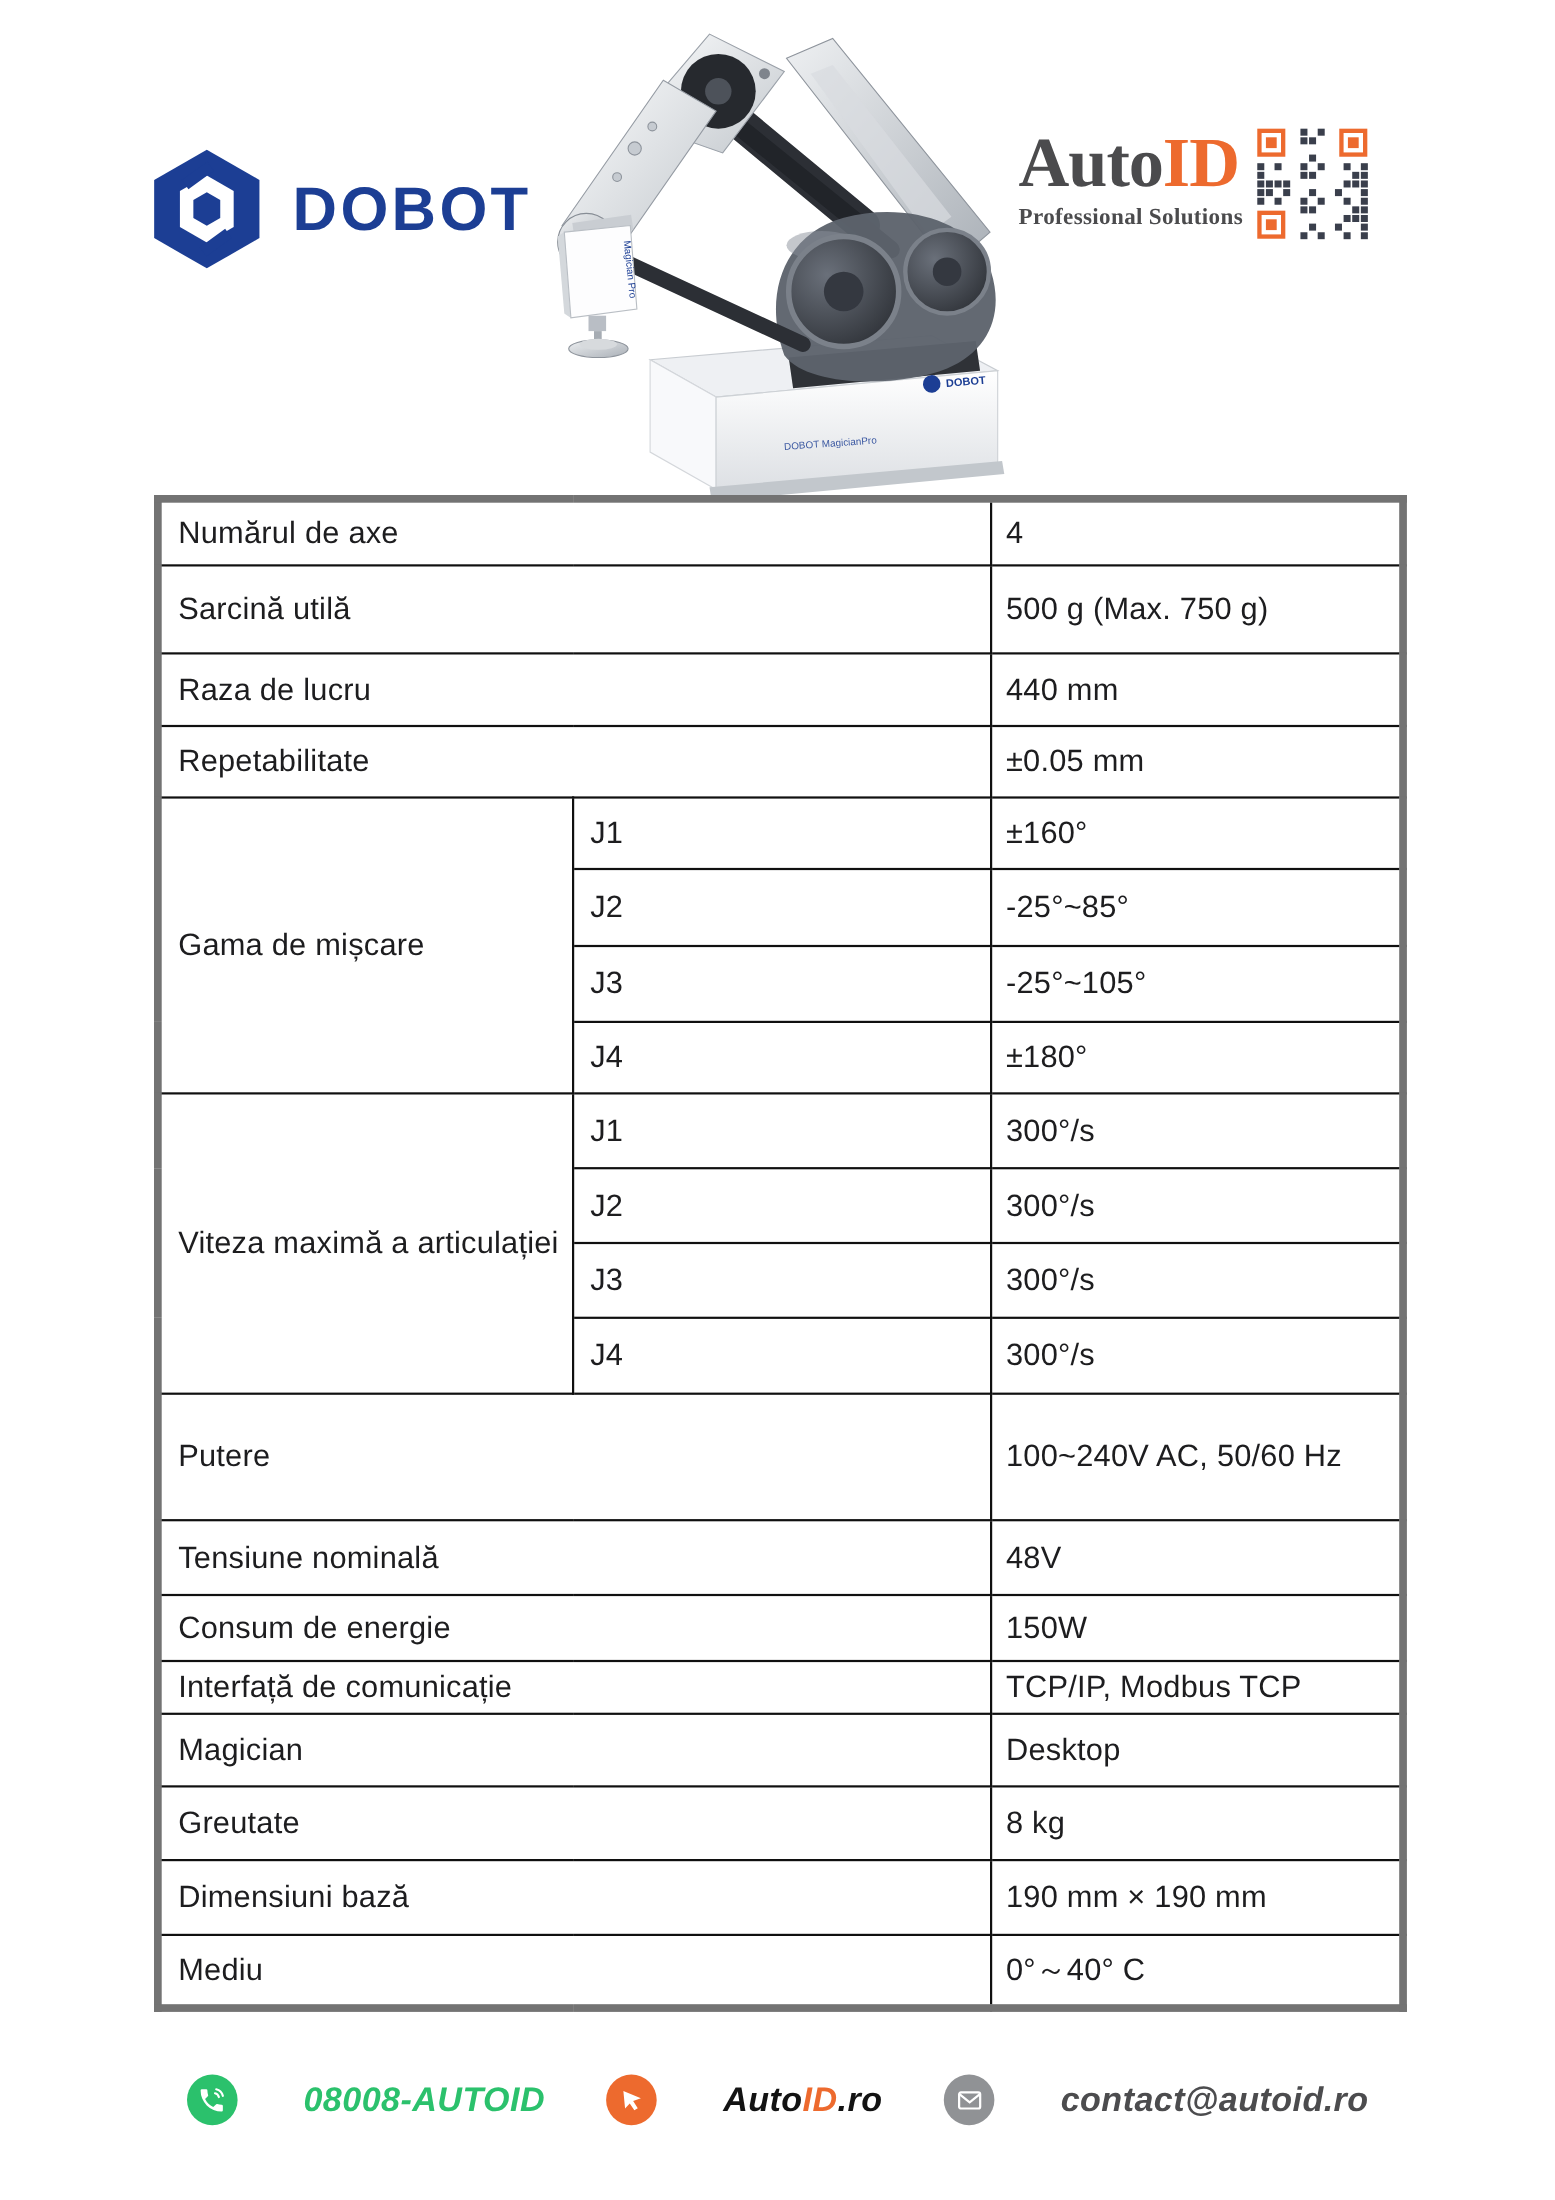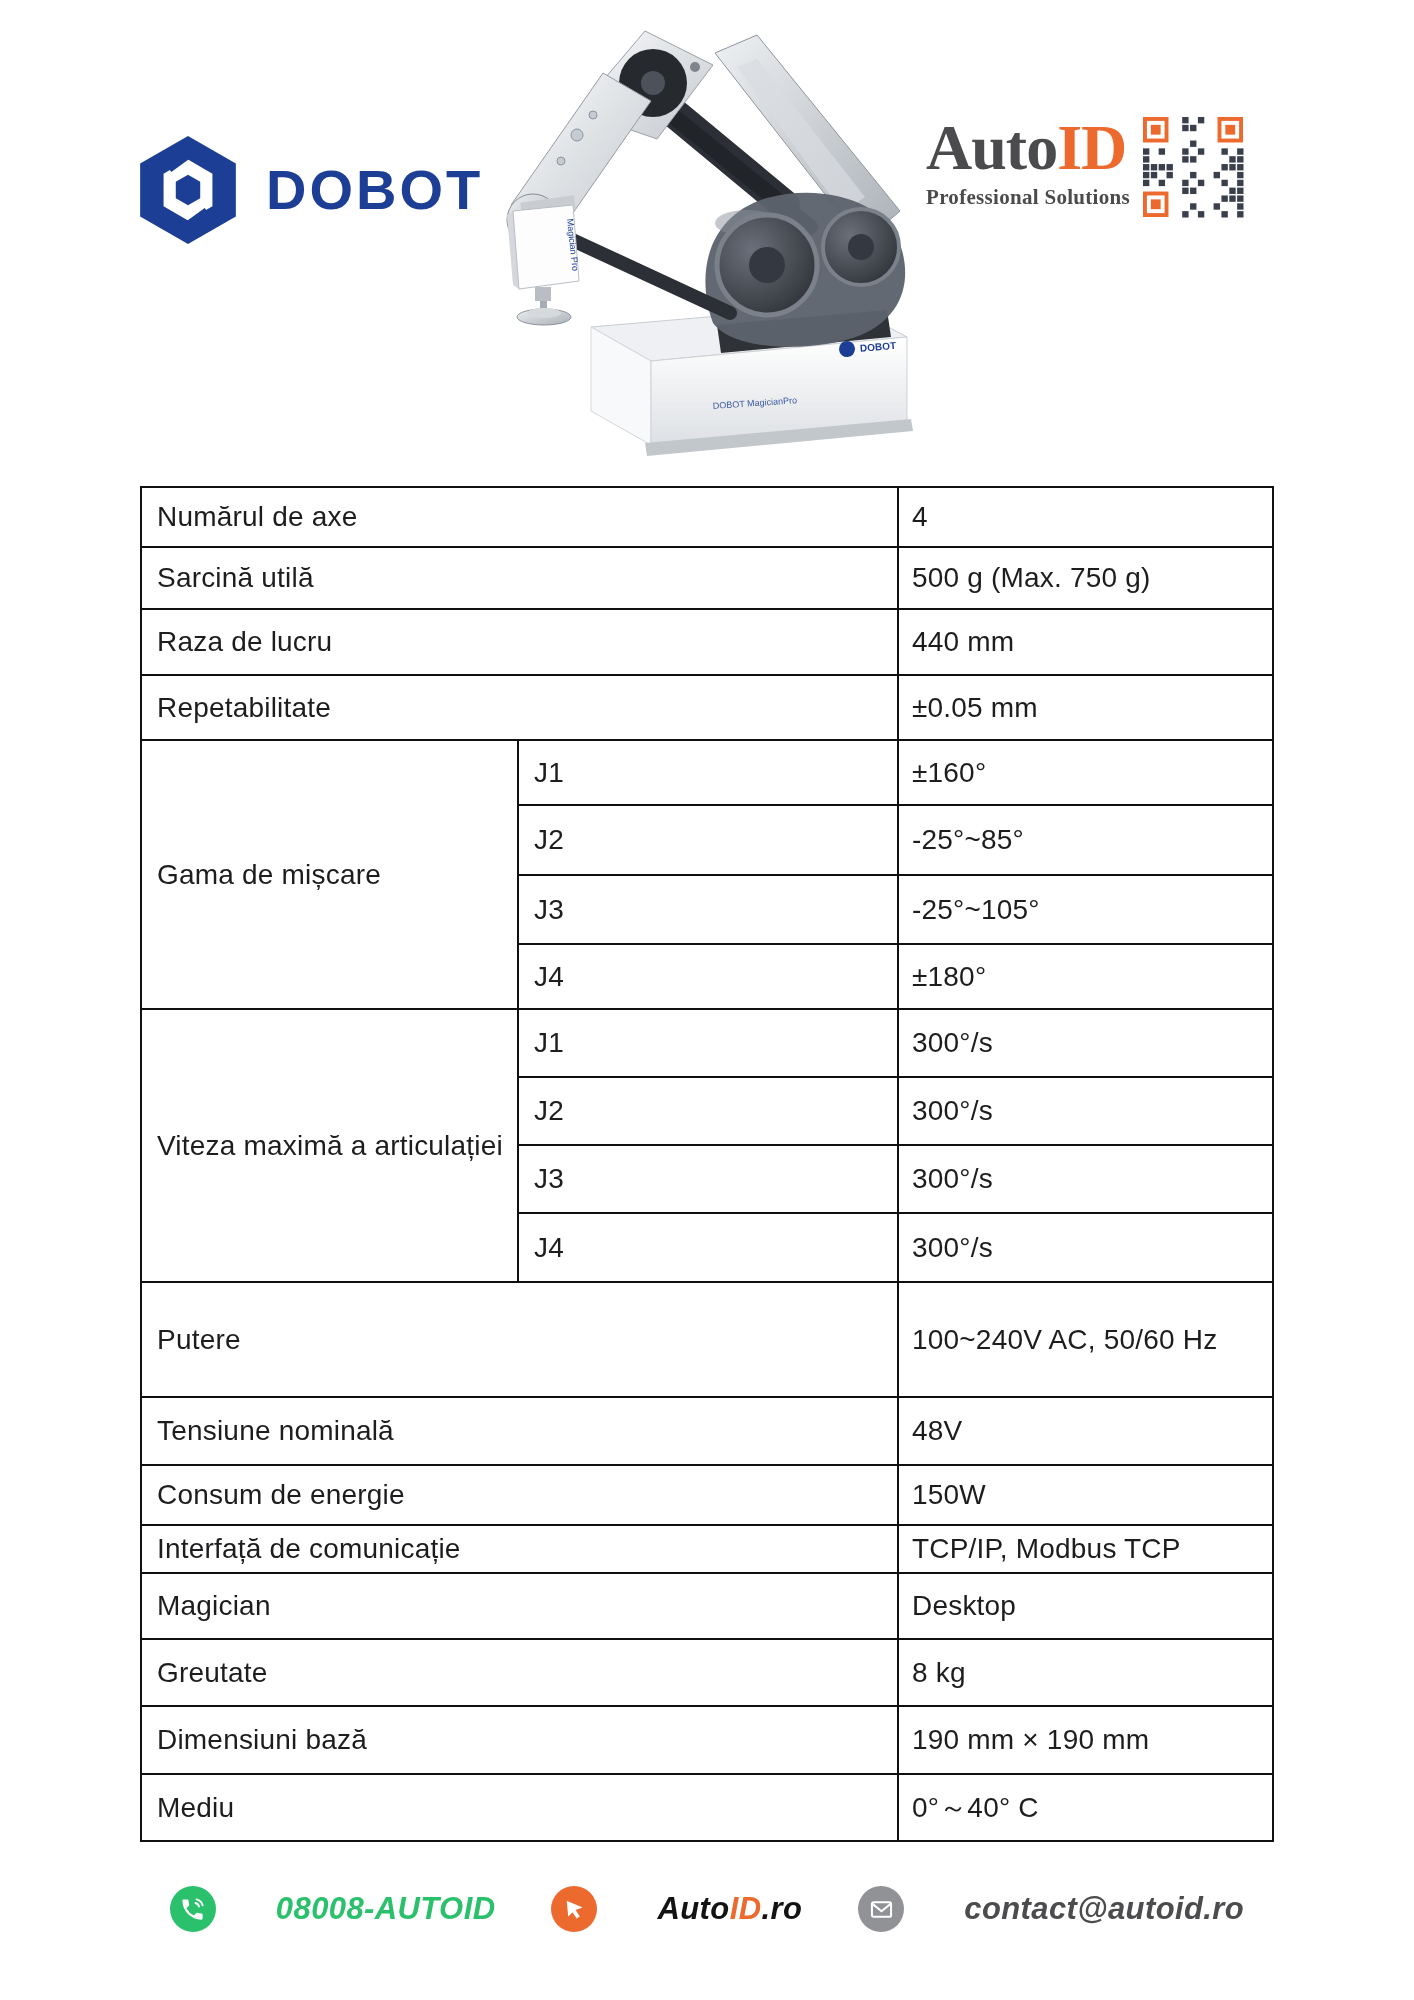--- a/index.html
+++ b/index.html
@@ -12,23 +12,23 @@
   .dobot-word{font-size:56px;font-weight:800;color:#1c3e94;letter-spacing:3px;line-height:1;}
   .robot-wrap{position:absolute;left:395px;top:15px;width:520px;height:450px;}
   .autoid-logo{position:absolute;left:926px;top:116px;display:flex;align-items:flex-start;gap:12px;}
   .autoid-text{display:flex;flex-direction:column;font-family:Liberation Serif, serif;}
   .autoid-word{font-size:64px;font-weight:800;line-height:1;letter-spacing:-1px;}
   .autoid-word .p1{color:#4b4b4d;}
   .autoid-word .p2{color:#ed6a2e;}
   .autoid-subtitle{font-size:21px;font-weight:700;color:#4b4b4d;margin-top:5px;letter-spacing:0.3px;}
   
   .spec-table{
-    position:absolute;left:140px;top:486px;width:1132px;
+    position:absolute;left:140px;top:450px;width:1132px;
     border-collapse:collapse;table-layout:fixed;
-    border:1px solid #737373;
+    border:7px solid #737373;
   }
   .spec-table td{
     border:2px solid #101010;
     font-size:28px;color:#1d1d1f;vertical-align:middle;
     padding:0 0 0 15px;letter-spacing:0.2px;
   }
   .spec-table td.value-cell{padding-left:13px;}
   
   .footer{
     position:absolute;top:1886px;left:0;width:100%;
@@ -214,21 +214,21 @@
   <colgroup>
       <col style="width:377px">
       <col style="width:380px">
       <col style="width:375px">
     </colgroup>
   <tbody id="spec-table-body">
       <tr style="height: 60px;">
         <td colspan="2" class="label-cell">Numărul de axe</td>
         <td class="value-cell">4</td>
       </tr>
-      <tr style="height: 62px;">
+      <tr style="height: 80px;">
         <td colspan="2" class="label-cell">Sarcină utilă</td>
         <td class="value-cell">500 g (Max. 750 g)</td>
       </tr>
       <tr style="height: 66px;">
         <td colspan="2" class="label-cell">Raza de lucru</td>
         <td class="value-cell">440 mm</td>
       </tr>
       <tr style="height: 65px;">
         <td colspan="2" class="label-cell">Repetabilitate</td>
         <td class="value-cell">±0.05 mm</td>

